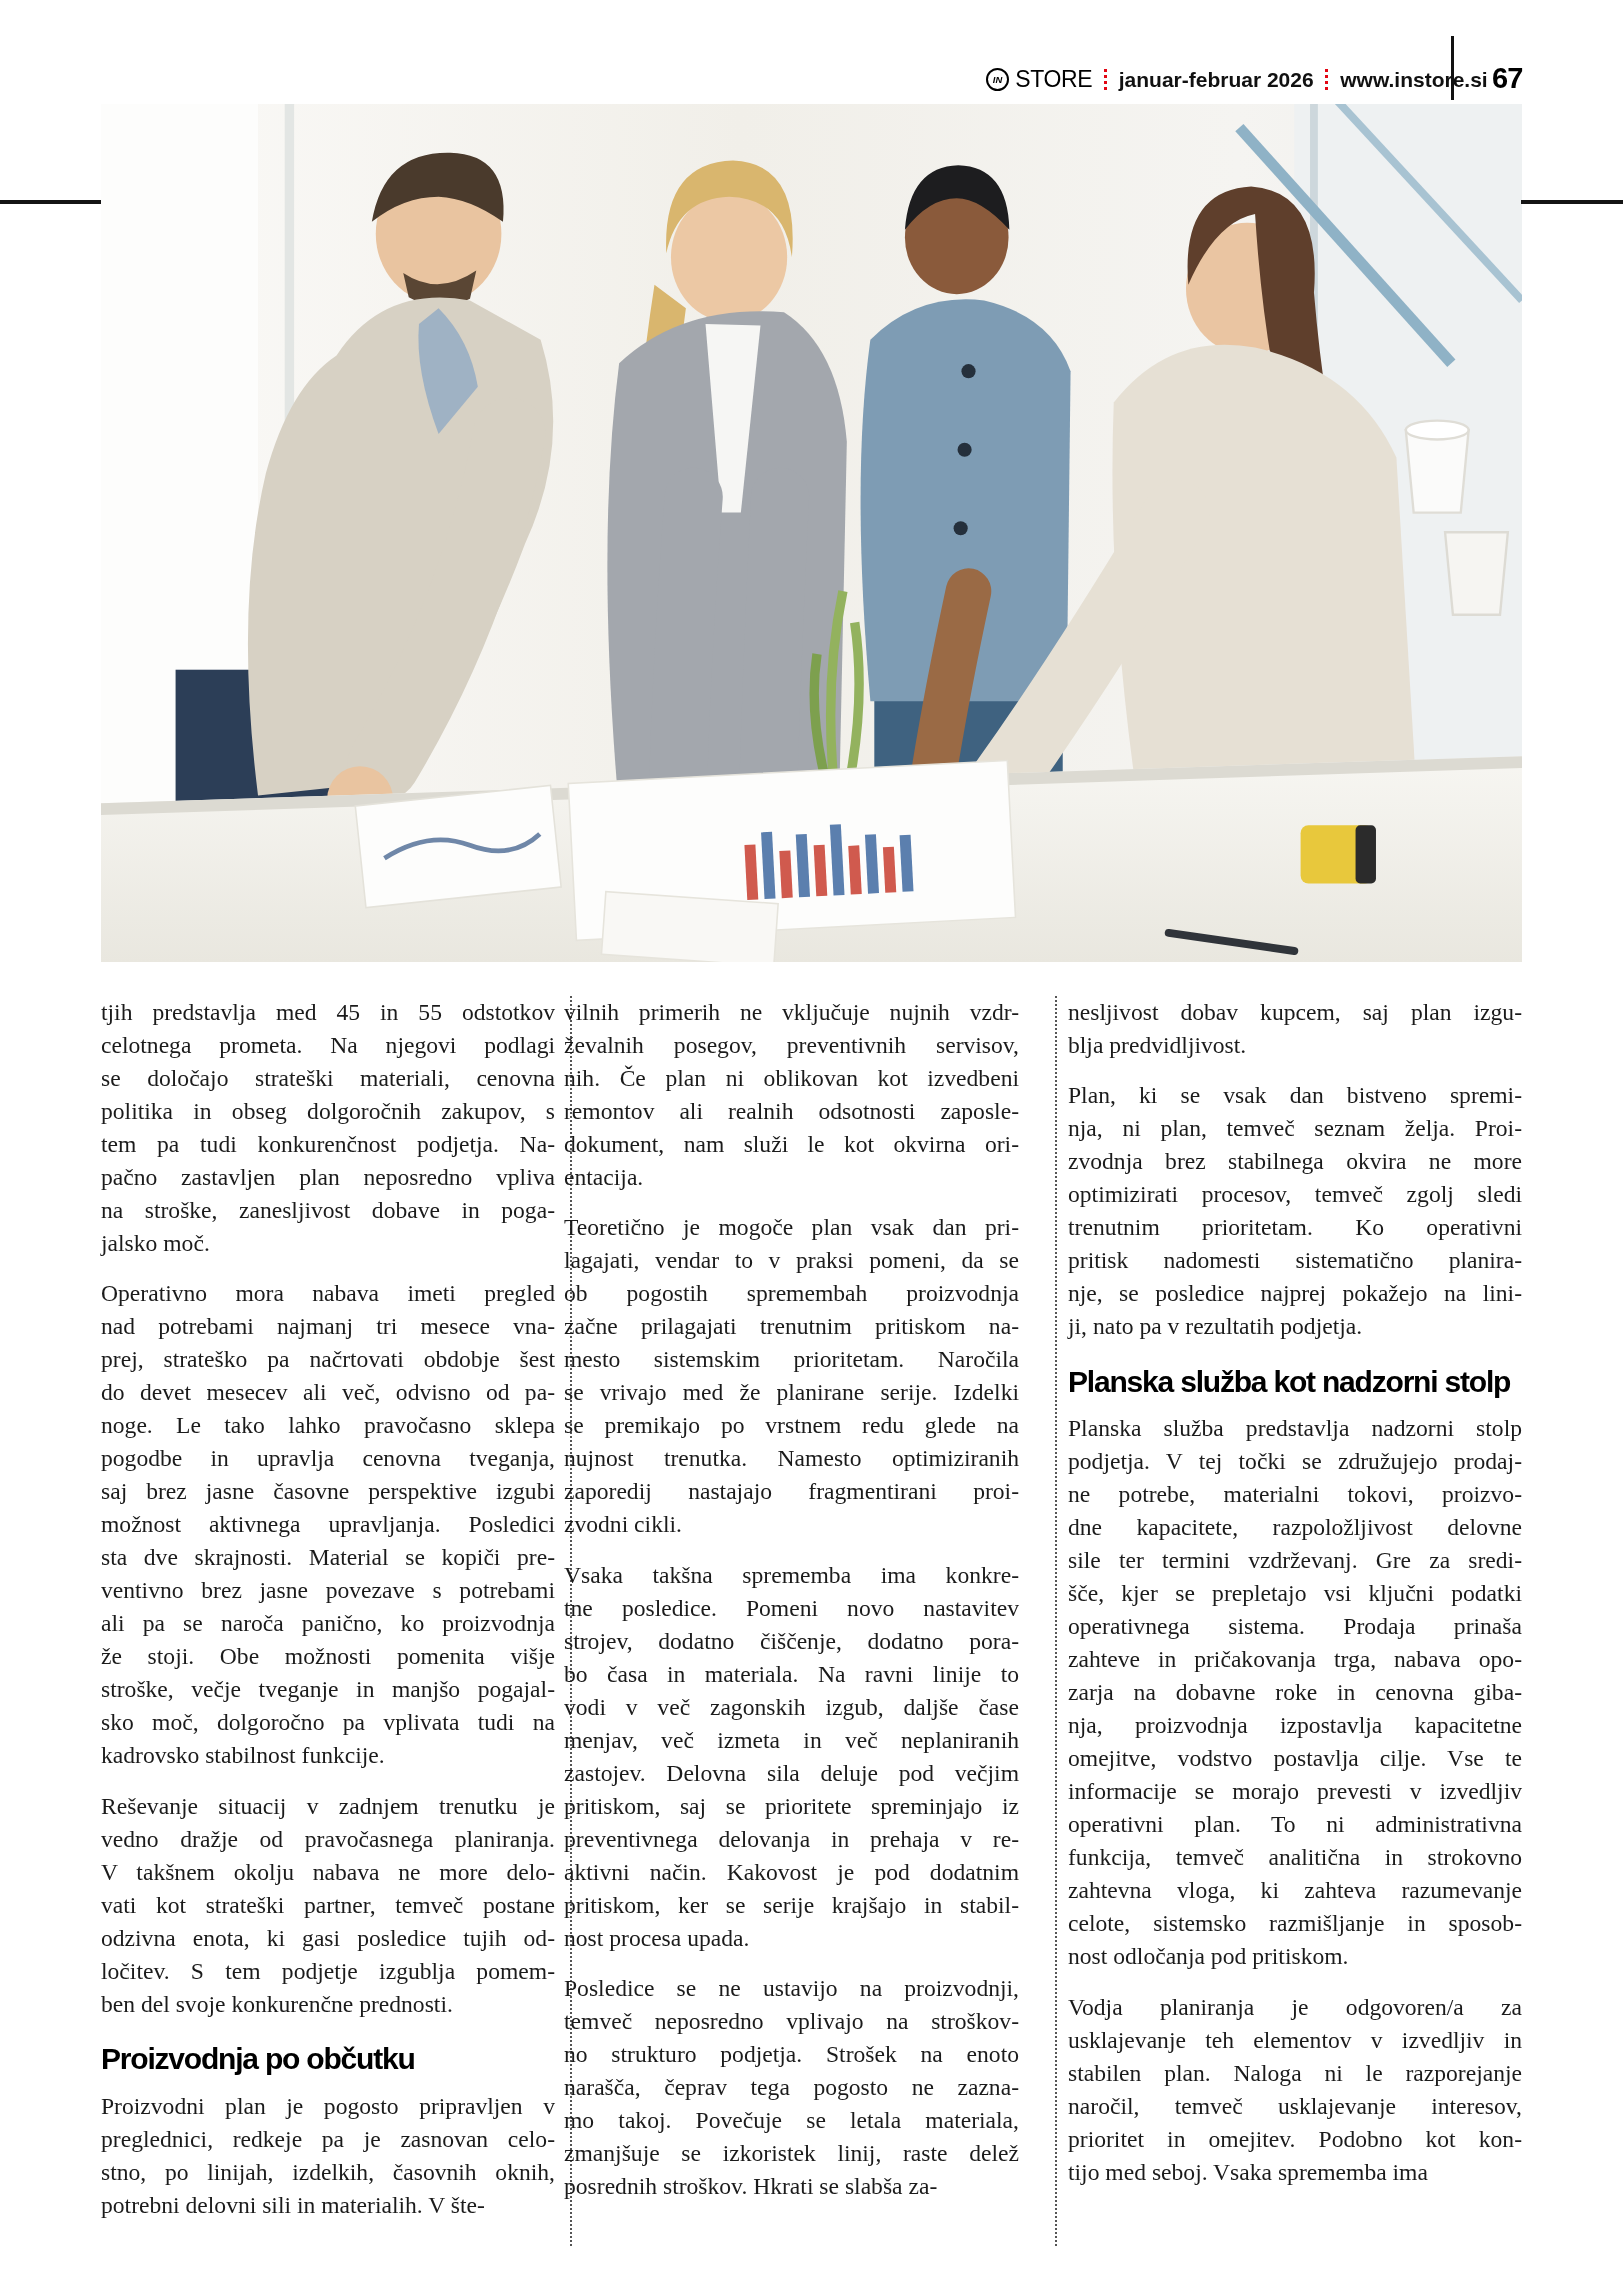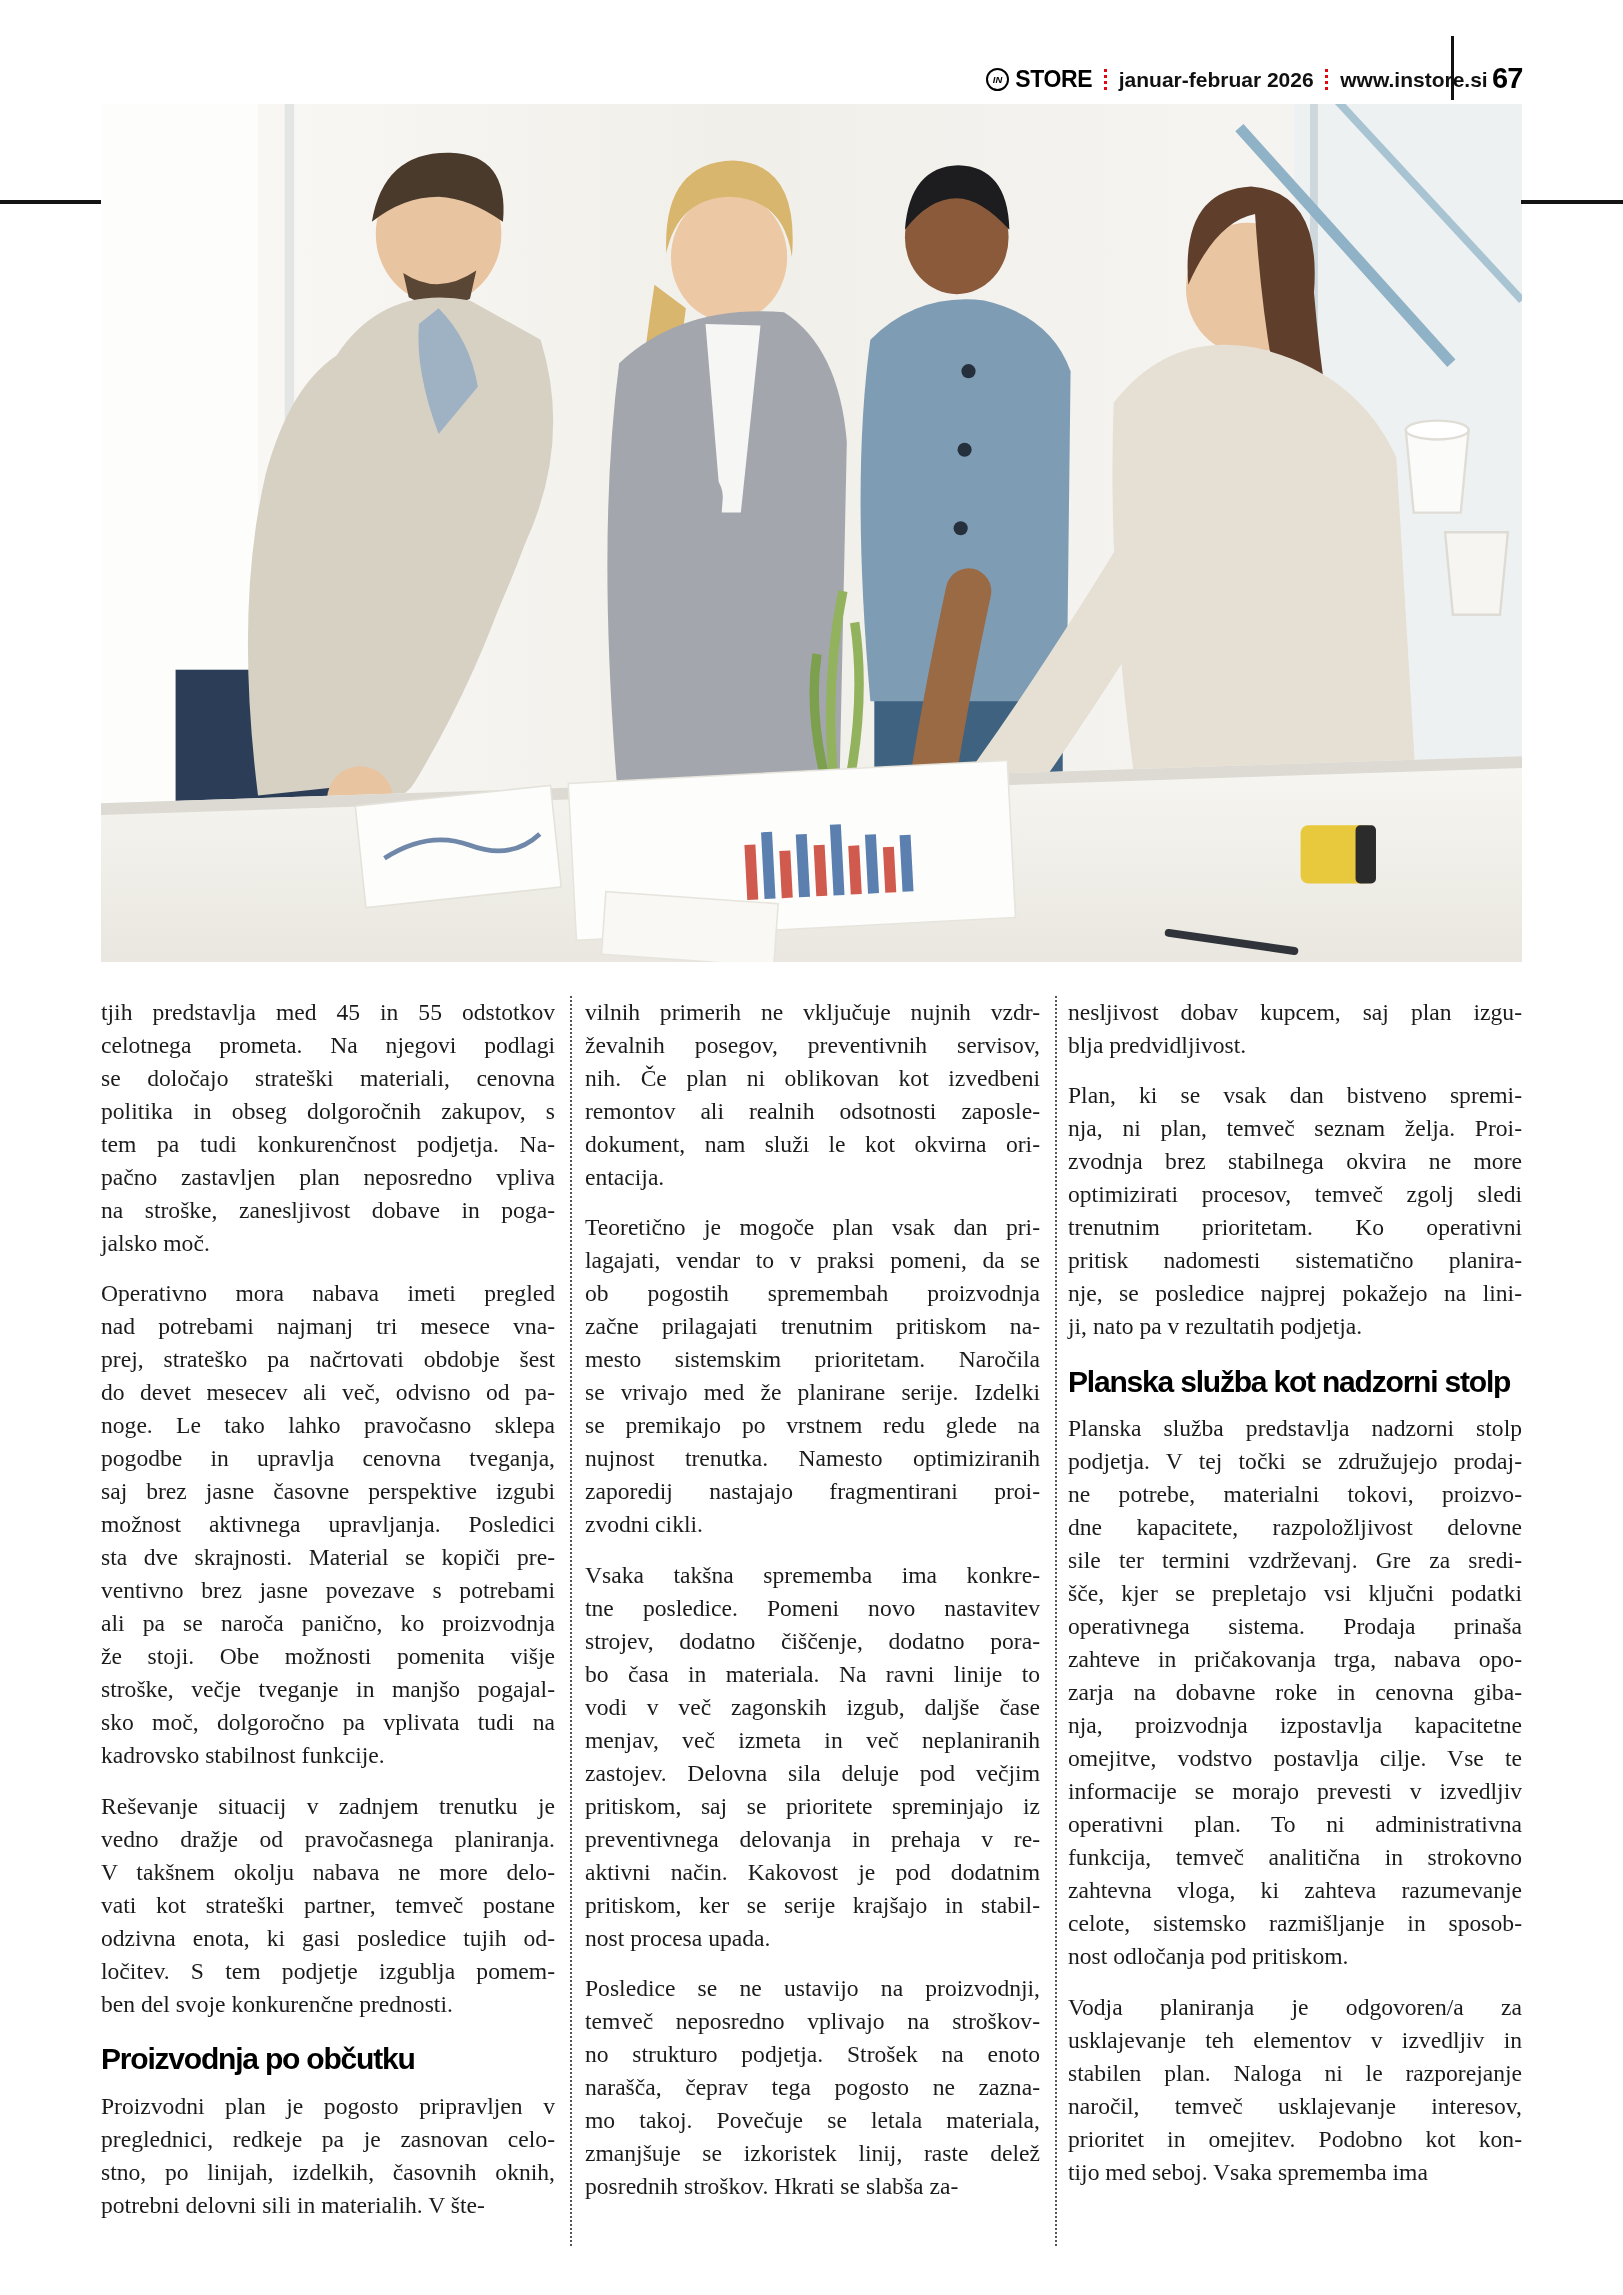--- a/index.html
+++ b/index.html
@@ -12,40 +12,40 @@
     position:absolute;left:986px;top:64px;height:31px;
     display:flex;align-items:center;gap:11.8px;
     font-family:"Liberation Sans", sans-serif;
   }
   .logo-wrap{display:flex;align-items:center;gap:6.3px;}
   .logo-circle{
     width:19px;height:19px;border:2.4px solid #000;border-radius:50%;
     display:flex;align-items:center;justify-content:center;
     font:italic 700 9.4px/1 "Liberation Sans", sans-serif;color:#000;
   }
-  .logo-store{font-weight:700;font-size:23px;letter-spacing:-0.4px;color:#000;}
+  .logo-store{font-weight:400;font-size:23px;letter-spacing:-0.4px;color:#000;}
   .red-dots{width:0;height:20.4px;border-left:3.1px dotted #e30613;}
   .issue-label{font-weight:700;font-size:21px;color:#111;}
   .site-label{font-weight:700;font-size:21px;color:#111;}
   .page-bar{position:absolute;left:1451px;top:36px;width:3.1px;height:64px;background:#111;}
   .page-num{
     position:absolute;left:1492px;top:64px;
     font:700 29px/1 "Liberation Sans", sans-serif;color:#000;letter-spacing:-0.8px;
   }
   
   .photo{position:absolute;left:101px;top:104px;width:1421px;height:858px;overflow:hidden;}
   .photo svg{display:block;width:100%;height:100%;}
   
   .rule{position:absolute;top:200px;height:3.9px;background:#141414;}
   .rule.left{left:0;width:101px;}
   .rule.right{left:1521px;width:102px;}
   
   .col{position:absolute;top:996px;}
   .col-0{left:101px;width:454px;}
-  .col-1{left:585px;width:455px;}
+  .col-1{left:564px;width:455px;}
   .col-2{left:1068px;width:454px;}
   .col-divider{position:absolute;top:996px;width:0;height:1250px;border-left:2.4px dotted #555;}
   .div-0{left:570px;}
   .div-1{left:1055px;}
   .para{margin:0 0 17.3px 0;}
   .tline{
     font-size:23.6px;line-height:33px;
     text-align:justify;text-align-last:justify;
     white-space:normal;
   }

